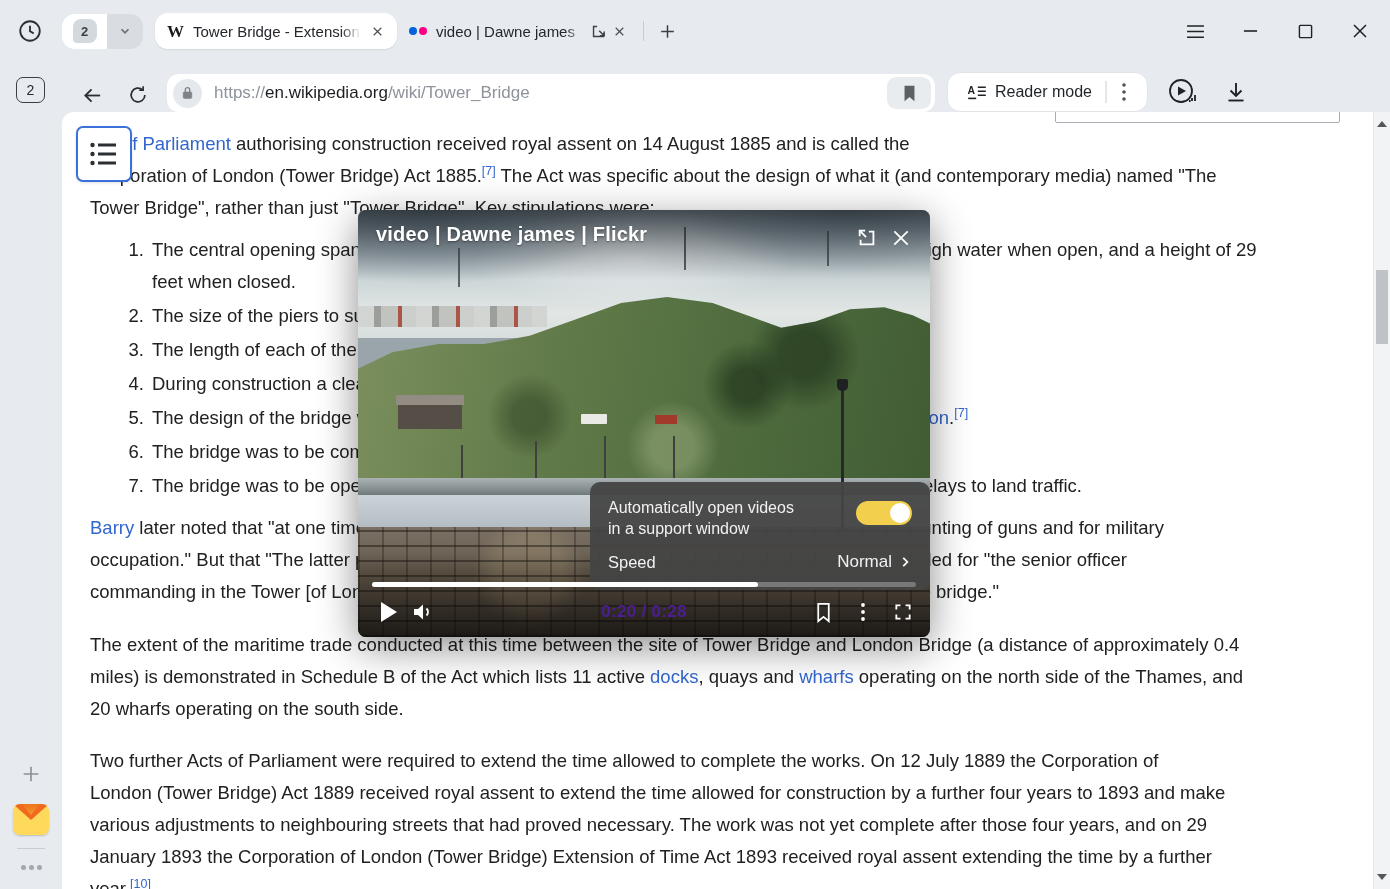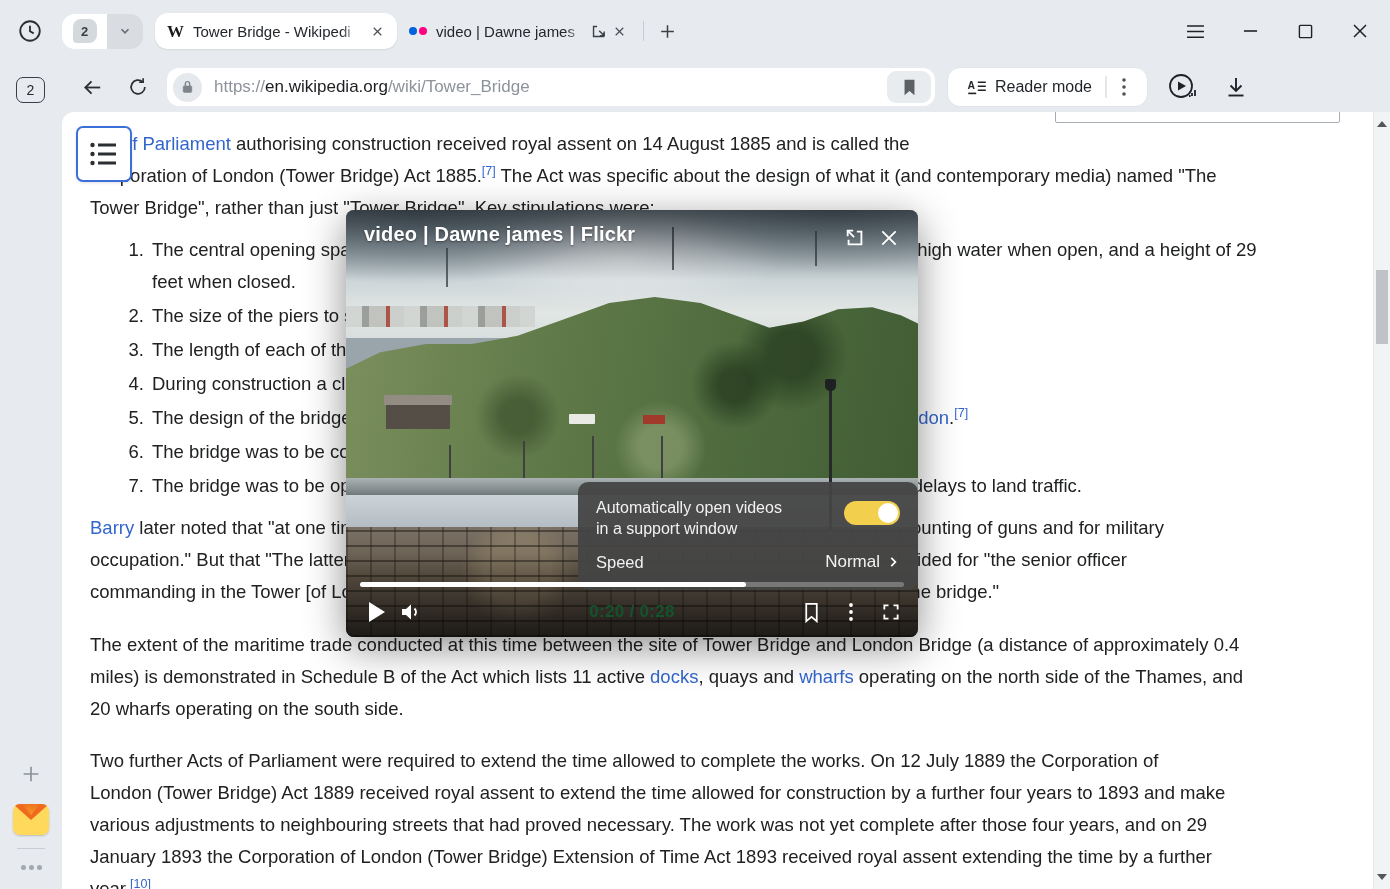--- a/index.html
+++ b/index.html
@@ -31,21 +31,21 @@
   .favicon-flickr .b{background:var(--flickr-blue,#0063dc);}
   .favicon-flickr .p{background:var(--flickr-pink,#ff0084);}
   .tab-x{display:flex;align-items:center;justify-content:center;width:20px;height:20px;border-radius:5px;}
   .tab-popout{display:flex;align-items:center;margin-right:2px;}
   .tabs-divider{width:1px;height:20px;background:#c7ccd2;margin:0 8px 0 4px;}
   .newtab{width:30px;height:30px;}
   .win-controls{position:absolute;right:14px;top:0;height:62px;display:flex;align-items:center;gap:23px;}
   .win-btn{width:32px;height:32px;}
 
   
-  .toolbar{position:absolute;top:62px;left:62px;right:0;height:50px;display:flex;align-items:center;}
+  .toolbar{position:absolute;top:62px;left:62px;right:0;height:50px;display:flex;align-items:flex-end;}
   .nav-btn{width:34px;height:34px;margin-left:12px;}
   .nav-btn:first-child{margin-left:13px;}
   .urlbar{position:relative;margin-left:12px;width:768px;height:38px;background:#fff;border-radius:12px;display:flex;align-items:center;padding:0 4px 0 6px;cursor:text;}
   .lock-circle{width:29px;height:29px;border-radius:50%;background:#e5e8ec;display:flex;align-items:center;justify-content:center;flex:none;}
   .url-text{font-size:17px;margin-left:12px;white-space:nowrap;flex:1;}
   .url-dim{color:#8d939a;}
   .url-host{color:#1c1e21;}
   .bm-btn{width:44px;height:32px;background:#e9ecef;border-radius:9px;flex:none;}
   .actions{margin-left:12px;height:40px;background:#fff;border:1px solid #e1e4e8;border-radius:13px;display:flex;align-items:center;padding:0 6px;}
   .action-item{display:flex;align-items:center;gap:8px;padding:0 13px;height:100%;cursor:pointer;font-size:16px;color:#1f2328;}
@@ -86,21 +86,21 @@
   .scrollbar{position:absolute;right:0;top:0;bottom:0;width:17px;background:#f2f3f4;border-left:1px solid #e4e6e8;}
   .sb-arrow{position:absolute;left:3px;width:10px;height:7px;}
   .sb-up{top:9px;}
   .sb-down{bottom:9px;}
   .sb-up::before,.sb-down::before{content:"";position:absolute;left:0;border-left:5px solid transparent;border-right:5px solid transparent;}
   .sb-up::before{border-bottom:6px solid #53575b;top:0;}
   .sb-down::before{border-top:6px solid #53575b;top:1px;}
   .sb-thumb{position:absolute;left:2px;width:12px;top:158px;height:74px;background:#bfc3c7;cursor:pointer;}
 
   
-  .pip{position:absolute;left:346px;top:210px;width:572px;height:427px;border-radius:8px;overflow:hidden;box-shadow:0 10px 40px rgba(0,0,0,.45);z-index:20;background:#9aa4ab;}
+  .pip{position:absolute;left:358px;top:210px;width:572px;height:427px;border-radius:8px;overflow:hidden;box-shadow:0 10px 40px rgba(0,0,0,.45);z-index:20;background:#9aa4ab;}
   .scene{position:absolute;inset:0;}
   .sky{position:absolute;left:0;right:0;top:0;height:30%;
     background:
       radial-gradient(ellipse 55% 90% at 12% 0%,rgba(84,104,120,.60),transparent 65%),
       radial-gradient(ellipse 45% 80% at 85% 0%,rgba(84,104,120,.55),transparent 62%),
       radial-gradient(ellipse 40% 55% at 48% 38%,rgba(255,255,255,.55),transparent 70%),
       linear-gradient(180deg,#93a5b2 0%,#c3ced2 45%,#e2e7e5 80%,#d7dedd 100%);}
   .town{position:absolute;left:0;top:22.5%;width:33%;height:5%;
     background:repeating-linear-gradient(90deg,#cfd2cf 0 16px,#8f928e 16px 23px,#bcbdb8 23px 40px,#a23b2c 40px 44px,#c8cbc7 44px 58px);
     opacity:.85;}
@@ -138,21 +138,21 @@
 
   .pip-top{position:absolute;left:0;right:0;top:0;height:70px;background:linear-gradient(180deg,rgba(0,0,0,.55),rgba(0,0,0,0));display:flex;align-items:flex-start;padding:13px 12px 0 18px;}
   .pip-title{color:#fff;font-size:20px;font-weight:700;letter-spacing:.2px;flex:1;white-space:nowrap;text-shadow:0 1px 2px rgba(0,0,0,.4);}
   .pip-topbtn{width:34px;height:30px;}
   .pip-bottom-grad{position:absolute;left:0;right:0;bottom:0;height:84px;background:linear-gradient(0deg,rgba(0,0,0,.62),rgba(0,0,0,0));}
   .pip-progress{position:absolute;left:14px;right:14px;bottom:50px;height:5px;border-radius:3px;background:rgba(255,255,255,.28);}
   .pip-progress .fill{position:absolute;left:0;top:0;bottom:0;width:71%;background:#fff;border-radius:3px;}
   .pip-controls{position:absolute;left:0;right:0;bottom:5px;height:40px;display:flex;align-items:center;padding:0 14px;}
   .vbtn{width:34px;height:34px;display:flex;align-items:center;justify-content:center;}
   .play-tri{width:0;height:0;border-left:16px solid #fff;border-top:10px solid transparent;border-bottom:10px solid transparent;}
-  .pip-time{position:absolute;left:50%;transform:translateX(-50%);color:#14532d;font-size:17px;font-weight:700;letter-spacing:.3px;white-space:nowrap;}
+  .pip-time{position:absolute;left:50%;transform:translateX(-50%);color:#4c1d95;font-size:17px;font-weight:700;letter-spacing:.3px;white-space:nowrap;}
   .pip-right{position:absolute;right:10px;display:flex;align-items:center;gap:6px;}
 
   .settings{position:absolute;left:232px;top:272px;width:340px;height:108px;background:rgba(68,68,68,.95);border-radius:10px;padding:15px 18px 13px;color:#f1f1f1;}
   .set-row1{display:flex;align-items:flex-start;}
   .set-label{font-size:16px;line-height:21px;flex:1;}
   .toggle{width:56px;height:24px;border-radius:13px;background:var(--toggle-yellow,#f3cf4e);position:relative;margin-top:4px;cursor:pointer;flex:none;}
   .toggle .knob{position:absolute;right:2px;top:2px;width:20px;height:20px;border-radius:50%;background:#fff;}
   .set-row2{display:flex;align-items:center;margin-top:13px;cursor:pointer;}
   .speed-label{font-size:16.5px;flex:1;}
   .speed-value{font-size:17px;margin-right:6px;}
@@ -179,21 +179,21 @@
       <span class="ws-chevron">
         <svg width="14" height="14" viewBox="0 0 24 24" fill="none" stroke="#6a7076" stroke-width="3">
             <path d="M6 9l6 6 6-6"></path>
           </svg>
       </span>
     </div>
 
     <div class="tabs">
       <div class="tab active">
         <span class="favicon-wiki">W</span>
-        <span class="tab-title">Tower Bridge - Wikipedi</span>
+        <span class="tab-title">Tower Bridge - Extension</span>
         <span class="tab-x">
           <svg width="13" height="13" viewBox="0 0 24 24" stroke="#4b5056" stroke-width="2.2" fill="none">
               <path d="M5 5l14 14M19 5L5 19"></path>
             </svg>
         </span>
       </div>
       <div class="tab plain">
         <span class="favicon-flickr">
             <i class="b"></i>
             <i class="p"></i>

